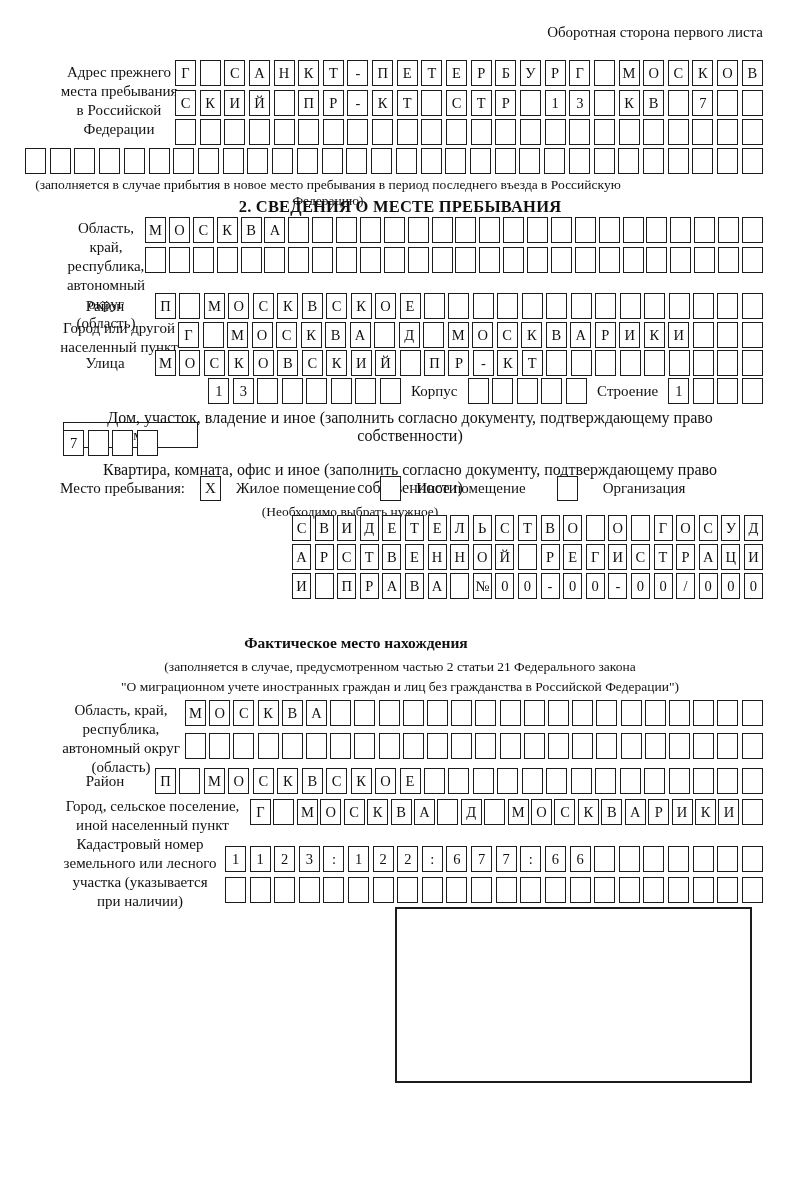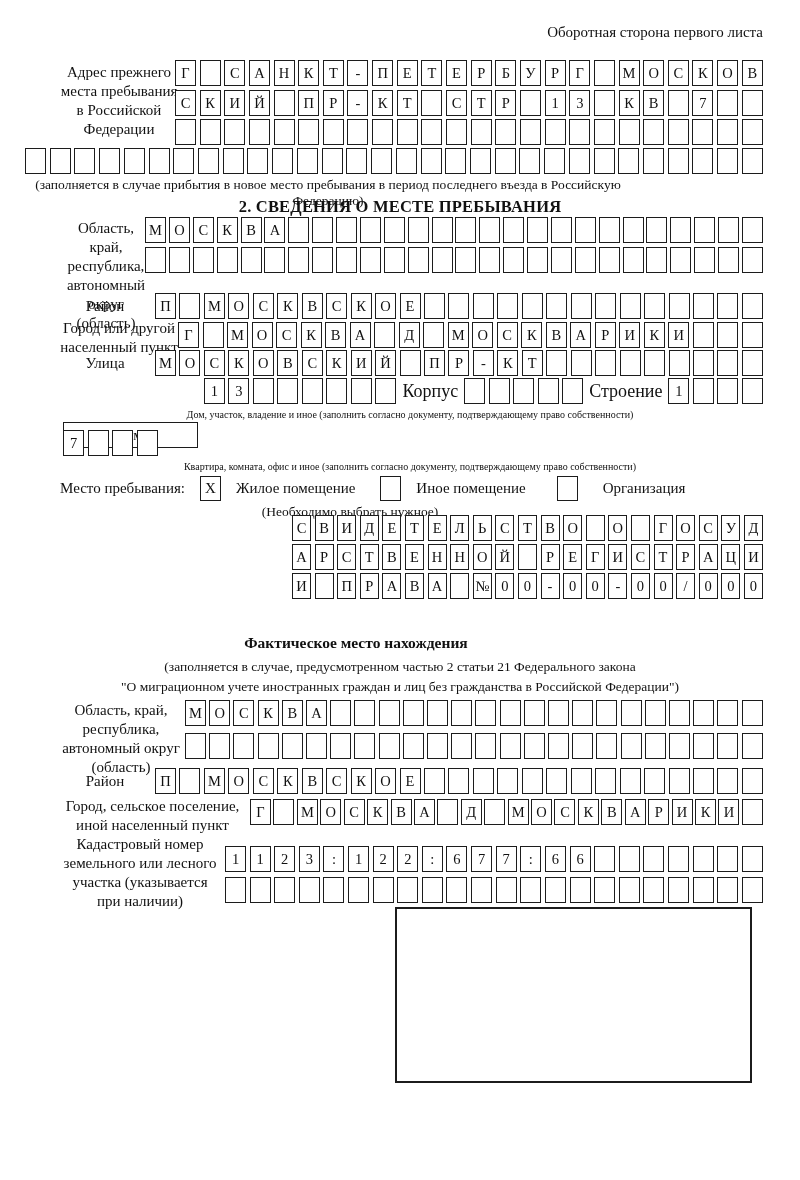--- a/index.html
+++ b/index.html
@@ -1,31 +1,31 @@
 <!DOCTYPE html>
 <html><head>
 <meta charset="utf-8">
 <style>
   html,body{margin:0;padding:0;background:#ffffff;}
   .page{position:relative;width:800px;height:1180px;background:#fff;overflow:hidden;
         font-family:"Liberation Serif","DejaVu Serif",serif;color:#111;}
   .abs{position:absolute;text-align:center;}
   .lbl{font-size:15px;line-height:19px;}
   .note{font-size:13.5px;text-align:center;}
-  .cap{font-size:10px;}
+  .cap{font-size:16px;}
   .sec-title{font-size:16.5px;font-weight:bold;text-align:center;letter-spacing:.2px;}
   .sub-title{font-size:15.5px;font-weight:bold;text-align:center;}
   .cells{display:flex;justify-content:space-between;}
   .cells .cell{box-sizing:border-box;width:var(--cw,21px);height:26px;border:1.6px solid #1c1c1c;
         display:flex;align-items:center;justify-content:center;
         font-size:14.5px;line-height:1;background:#fff;}
   .cells.gap{justify-content:flex-start;gap:3.5px;}
   .widebox{box-sizing:border-box;height:26px;border:1.7px solid #1c1c1c;display:flex;
         align-items:center;justify-content:center;font-size:15px;background:#fff;margin-top:44px;}
-  .inline-lbl{font-size:18px;line-height:26px;white-space:nowrap;}
+  .inline-lbl{font-size:15px;line-height:26px;white-space:nowrap;}
   .domrow{display:flex;justify-content:space-between;align-items:flex-start;}
   .kvrow{display:flex;gap:8px;align-items:flex-start;}
   .mestorow{display:flex;align-items:center;gap:15px;font-size:15px;}
   .chk{box-sizing:border-box;width:21px;height:25px;border:1.6px solid #1c1c1c;display:flex;
         align-items:center;justify-content:center;font-size:15px;background:#fff;flex:none;}
   .stamp{box-sizing:border-box;border:2px solid #1c1c1c;background:#fff;}
   .stampcap{font-size:14px;text-align:center;line-height:19px;}
   .hdr{font-size:15px;text-align:right;}
 </style>
 </head>

